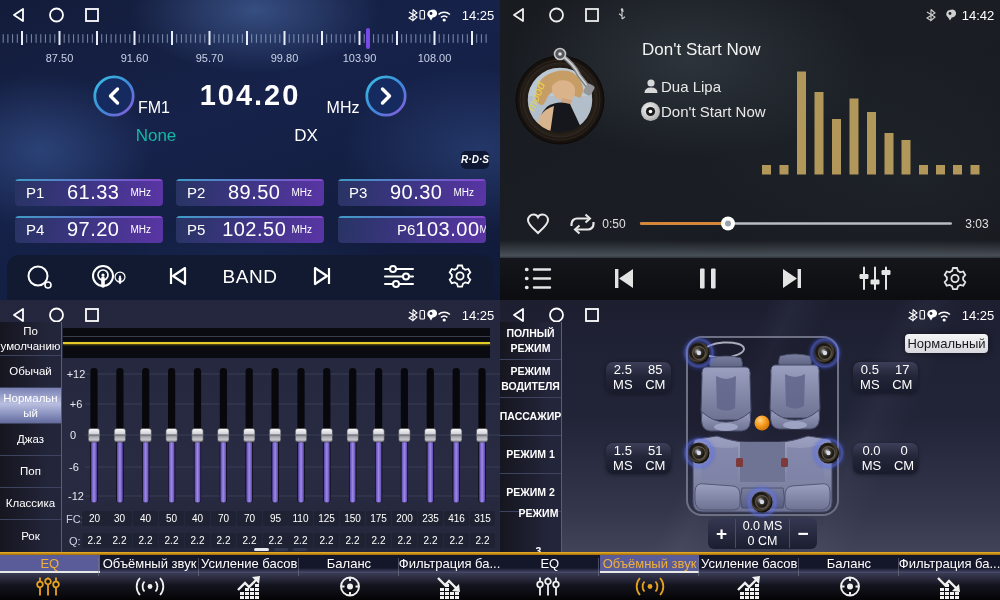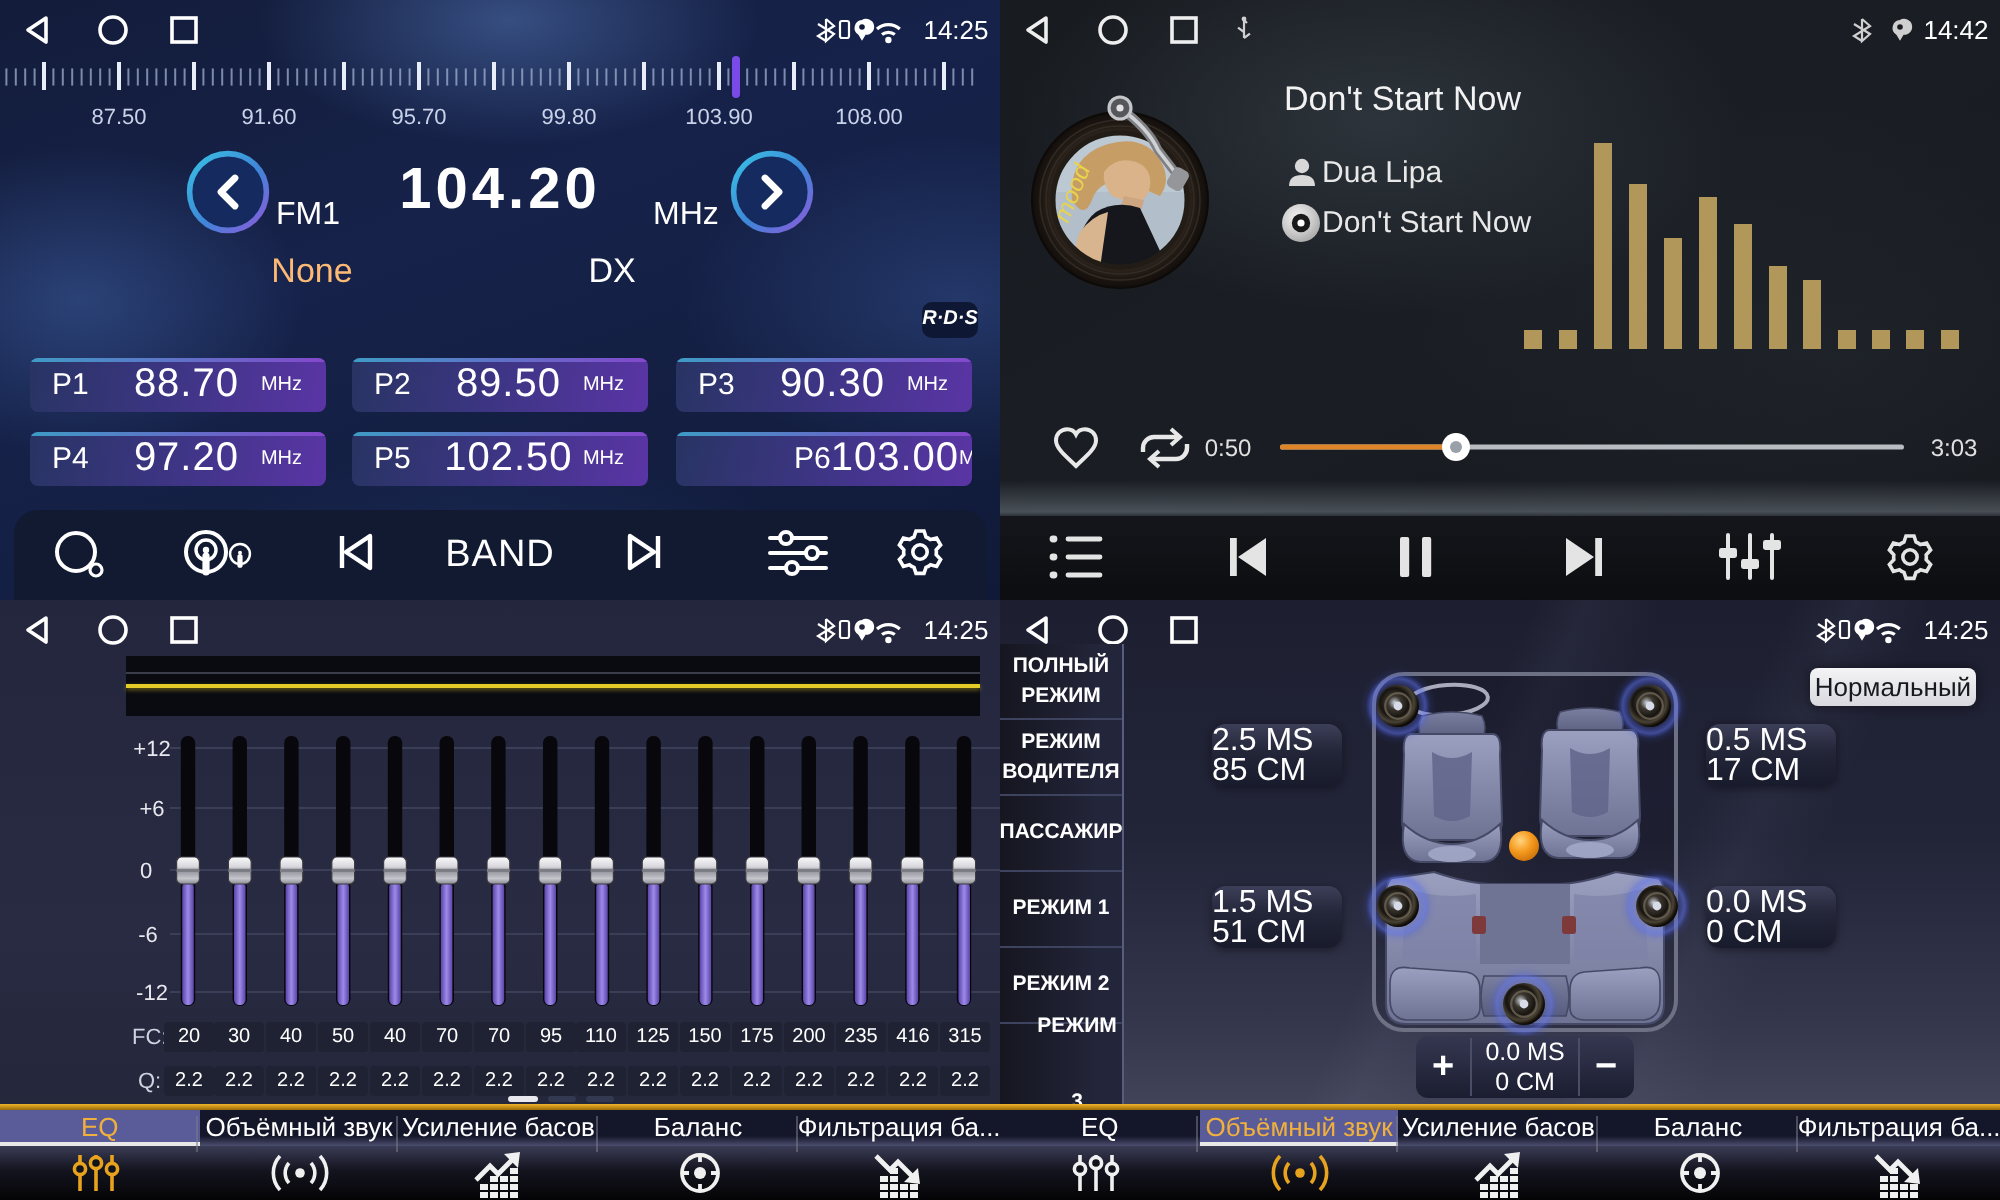--- a/index.html
+++ b/index.html
@@ -23,22 +23,22 @@
   .tb-cell { width:100px; text-align:center; font-size:13px; color:#fff; line-height:18px;
     white-space:nowrap; }
   .tb-cell.sel { background:#5a5c9a; color:#f0b03c; box-shadow:inset 0 -2px 0 #e8e8e8; }
   .tb-cell.of { width:101.5px; overflow:hidden; }
   .tb-icons { height:27px; background:linear-gradient(180deg,#3a3c55 0%, #14141f 45%, #040406 100%); }
   .tb-sep { position:absolute; top:6px; width:1px; height:18px; background:#7a7a88; opacity:0.55; }
 
   .sbitem.b { font-weight:bold; font-size:10.5px; }
   .dbox { position:absolute; width:65px; height:31px; border-radius:7px;
     background:linear-gradient(180deg,#3c3f58 0%,#232638 45%,#181b2c 100%);
-    box-shadow:0 1px 4px rgba(0,0,0,.4); color:#fff; font-size:16px; text-align:left;
-    display:flex; flex-direction:column; justify-content:center; line-height:15px; }
+    box-shadow:0 1px 4px rgba(0,0,0,.4); color:#fff; font-size:13px; text-align:center;
+    display:flex; flex-direction:row; justify-content:center; line-height:15px; }
   .preset { position:absolute; width:148px; height:27px; border-radius:4px;
     background:linear-gradient(100deg,#283463 0%, #3d3584 48%, #5a35a5 100%);
     display:flex; align-items:center; color:#fff; overflow:hidden; }
   .preset::before { content:""; position:absolute; left:0; top:0; width:100%; height:2px;
     background:linear-gradient(90deg, rgba(70,190,230,.75), rgba(150,80,220,.7)); }
   .preset .pn { font-size:15px; margin-left:11px; width:30px; }
   .preset .pf { font-size:20px; flex:1; text-align:center; letter-spacing:0.5px; }
   .preset .pm { font-size:10px; margin-right:12px; }
 </style>
 </head>
@@ -201,27 +201,27 @@
     <path d="M27.5 17 L20.5 24 L27.5 31" fill="none" stroke="#fff" stroke-width="3.4" stroke-linecap="round" stroke-linejoin="round"></path>
   </svg>
   <svg class="abs" style="left:362px;top:72px;" width="48" height="48" viewBox="0 0 48 48">
     <circle cx="24" cy="24" r="20" fill="#152a5e"></circle>
     <circle cx="24" cy="24" r="19.2" fill="none" stroke="url(#cg1)" stroke-width="2.8"></circle>
     <path d="M20.5 17 L27.5 24 L20.5 31" fill="none" stroke="#fff" stroke-width="3.4" stroke-linecap="round" stroke-linejoin="round"></path>
   </svg>
   <div class="abs" style="left:134px;top:99px;width:40px;text-align:center;font-size:16px;color:#fff;">FM1</div>
   <div class="abs" style="left:323px;top:99px;width:40px;text-align:center;font-size:16px;color:#fff;">MHz</div>
   <div class="abs" style="left:150px;top:79px;width:200px;text-align:center;font-size:29px;font-weight:bold;color:#fff;letter-spacing:2px;">104.20</div>
-  <div class="abs" style="left:116px;top:126px;width:80px;text-align:center;font-size:17px;color:#fdba74;">None</div>
+  <div class="abs" style="left:116px;top:126px;width:80px;text-align:center;font-size:17px;color:#14b8a6;">None</div>
   <div class="abs" style="left:276px;top:126px;width:60px;text-align:center;font-size:17px;color:#fff;">DX</div>
   <div class="abs" style="left:461px;top:151px;width:28px;height:18px;background:#0e1733;border-radius:5px;color:#fff;font-size:10px;font-weight:bold;font-style:italic;text-align:center;line-height:18px;letter-spacing:0px;">R·D·S</div>
 
   <div class="preset" style="left:15px;top:179px;">
       <span class="pn">P1</span>
-      <span class="pf">88.70</span>
+      <span class="pf">61.33</span>
       <span class="pm">MHz</span>
     </div>
   <div class="preset" style="left:176px;top:179px;">
       <span class="pn">P2</span>
       <span class="pf">89.50</span>
       <span class="pm">MHz</span>
     </div>
   <div class="preset" style="left:338px;top:179px;">
       <span class="pn">P3</span>
       <span class="pf">90.30</span>
@@ -433,20 +433,29 @@
       <path d="M413 9.5 L413 20.5 L417 17 L409 12 M413 9.5 L417 13 L409 18 L413 20.5"></path>
       <rect x="420" y="10.5" width="4.5" height="8.5" rx="1"></rect>
       <path d="M431 10 a4 4 0 1 1 1.8 7.4 l-1.8 3 l-1.8-3 a4 4 0 0 1 1.8-7.4" fill="#fff" stroke="none"></path>
       <circle cx="431" cy="13.5" r="1.4" fill="#23263c" stroke="none"></circle>
       <path d="M438.5 14.5 a8.4 8.4 0 0 1 11.4 0 M441 17.3 a5 5 0 0 1 6.4 0" stroke-width="1.6"></path>
       <circle cx="444.2" cy="20" r="1.6" fill="#fff" stroke="none"></circle>
     </g>
     <text x="478" y="19.5" font-size="13" fill="#fff" text-anchor="middle" font-family="Liberation Sans">14:25</text>
   </svg>
 
+  <div class="abs" style="left:0;top:22px;width:62px;height:230px;background:linear-gradient(90deg,#15161f 0%,#23253a 80%);border-right:1.5px solid #585d7d;">
+    <div class="sbitem" style="height:34px;">По<br>умолчанию</div>
+    <div class="sbitem" style="height:32px;line-height:31px;">Обычай</div>
+    <div class="sbitem sel" style="height:36px;">Нормальн<br>ый</div>
+    <div class="sbitem" style="height:32px;line-height:31px;">Джаз</div>
+    <div class="sbitem" style="height:32px;line-height:31px;">Поп</div>
+    <div class="sbitem" style="height:32px;line-height:31px;">Классика</div>
+    <div class="sbitem" style="height:32px;line-height:31px;border-bottom:none;">Рок</div>
+  </div>
 
   <div class="abs" style="left:63px;top:28px;width:427px;height:30px;background:#0a0b11;">
     <div class="abs" style="left:0;top:8px;width:427px;height:1px;background:#3a3d4a;"></div>
     <div class="abs" style="left:0;top:13.5px;width:427px;height:2px;background:#e3cb28;box-shadow:0 1px 2px rgba(227,203,40,.45);"></div>
   </div>
 
   <svg class="abs" style="left:63px;top:28px;" width="437" height="224" viewBox="0 0 437 224">
     <defs>
       <linearGradient id="pfill" x1="0" y1="0" x2="1" y2="0">
         <stop offset="0" stop-color="#5a44a8"></stop>

